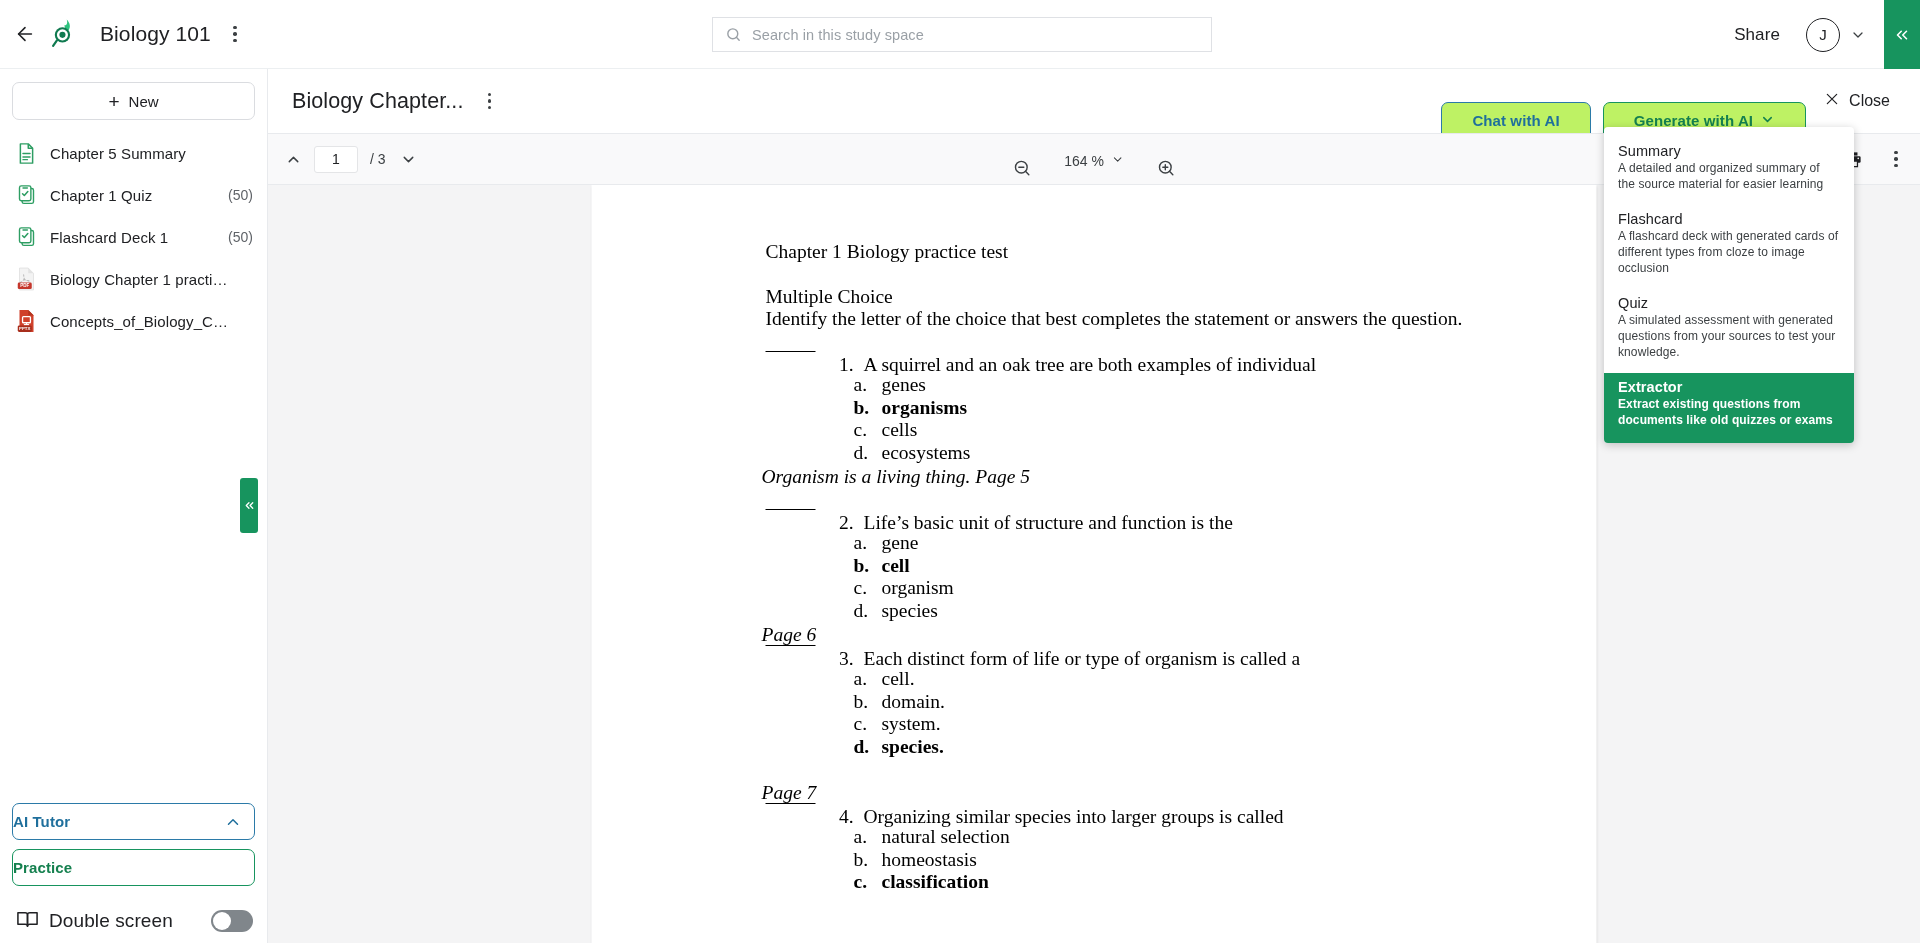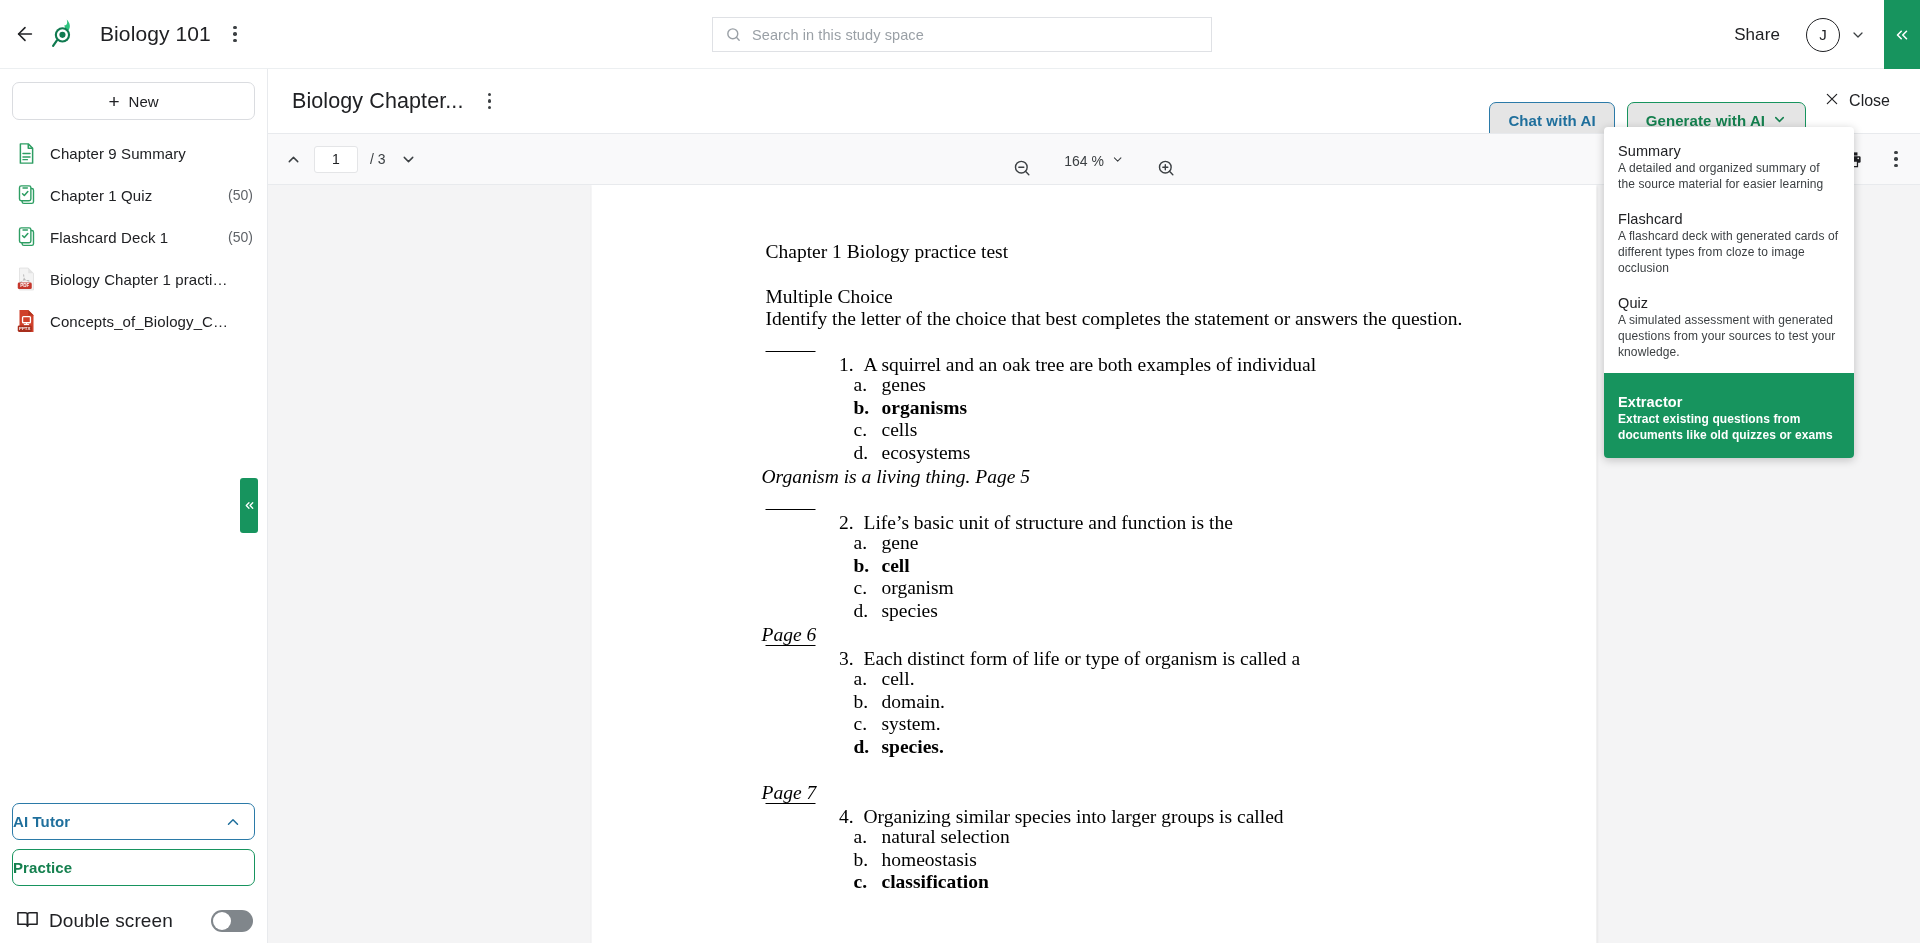--- a/index.html
+++ b/index.html
@@ -122,39 +122,39 @@
     background: #fff; display: flex; flex-direction: column;
   }
   .doc-header {
     height: 64px; display: flex; align-items: center; padding: 0 22px 0 24px;
     background: #fff; flex: 0 0 64px;
   }
   .doc-title { font-size: 21.5px; color: #202124; letter-spacing: .1px; }
   .doc-header .dots-vert { margin-left: 12px; }
   .doc-header-actions { margin-left: auto; display: flex; align-items: center; gap: 12px; }
   .hbtn {
-    height: 38px; border-radius: 7px; padding: 0 18px; display: flex; align-items: center;
-    justify-content: center; font-size: 15px; cursor: pointer; background: #e5e5e5;
+    height: 38px; border-radius: 7px; padding: 0 30px; display: flex; align-items: center;
+    justify-content: center; font-size: 15px; cursor: pointer; background: #bef264;
     font-weight: 600; letter-spacing: .1px; gap: 7px; margin-top: 39px;
   }
   .hbtn.blue { border: 1.4px solid #2b7aa8; color: #1f6f9c; }
   .hbtn.green { border: 1.4px solid #17945e; color: #15804f; }
   .close-btn {
     display: flex; align-items: center; gap: 9px; font-size: 16px; color: #202124;
     cursor: pointer; padding: 0 8px 0 6px;
   }
 
   
   .gen-menu {
     position: absolute; right: 66px; top: 127px; width: 250px; background: #fff;
     border-radius: 4px; box-shadow: 0 2px 10px rgba(0,0,0,.22); z-index: 30;
     padding: 10px 0 0 0; overflow: hidden;
   }
   .gen-item { padding: 6px 14px 12px 14px; cursor: pointer; }
-  .gen-item.active { background: #17945e; margin: 0; padding: 21px 14px 14px 14px; }
+  .gen-item.active { background: #17945e; margin: 0; padding: 6px 14px 14px 14px; }
   .gen-item .gtitle { font-size: 14.5px; color: #202124; margin-bottom: 2px; letter-spacing: .1px; }
   .gen-item .gdesc { font-size: 12px; color: #3c4043; line-height: 1.33; letter-spacing: .1px; }
   .gen-item.active .gtitle { color: #fff; font-weight: 600; }
   .gen-item.active .gdesc { color: #fff; font-weight: 600; }
 
   
   .pdf-toolbar {
     height: 52px; background: #f9f9fa; border-top: 1px solid #e8eaed; border-bottom: 1px solid #e8eaed;
     display: flex; align-items: center; position: relative; flex: 0 0 52px;
   }
@@ -274,21 +274,21 @@
     <div class="nav-list">
 
       <div class="nav-item">
         <span class="nav-icon">
           <svg width="21" height="23" viewBox="0 0 24 26" fill="none" stroke="#2e9e63" stroke-width="1.7" stroke-linejoin="round">
               <path d="M5 2h9l5 5v17H5z"></path>
               <path d="M14 2v5h5"></path>
               <path d="M8 13h8M8 17h8M8 20h5" stroke-linecap="round"></path>
             </svg>
         </span>
-        <span class="nav-label">Chapter 9 Summary</span>
+        <span class="nav-label">Chapter 5 Summary</span>
         <span class="nav-count"></span>
       </div>
 
       <div class="nav-item">
         <span class="nav-icon">
           <svg width="21" height="23" viewBox="0 0 24 26" fill="none" stroke="#2e9e63" stroke-width="1.6" stroke-linejoin="round">
               <rect x="7" y="5" width="13" height="17" rx="2"></rect>
               <rect x="4" y="2" width="13" height="17" rx="2" fill="#fff"></rect>
               <path d="M8 4.5h5" stroke-linecap="round"></path>
               <path d="M7.5 11l2 2 4-4.5" stroke-linecap="round" stroke-width="1.8"></path>

